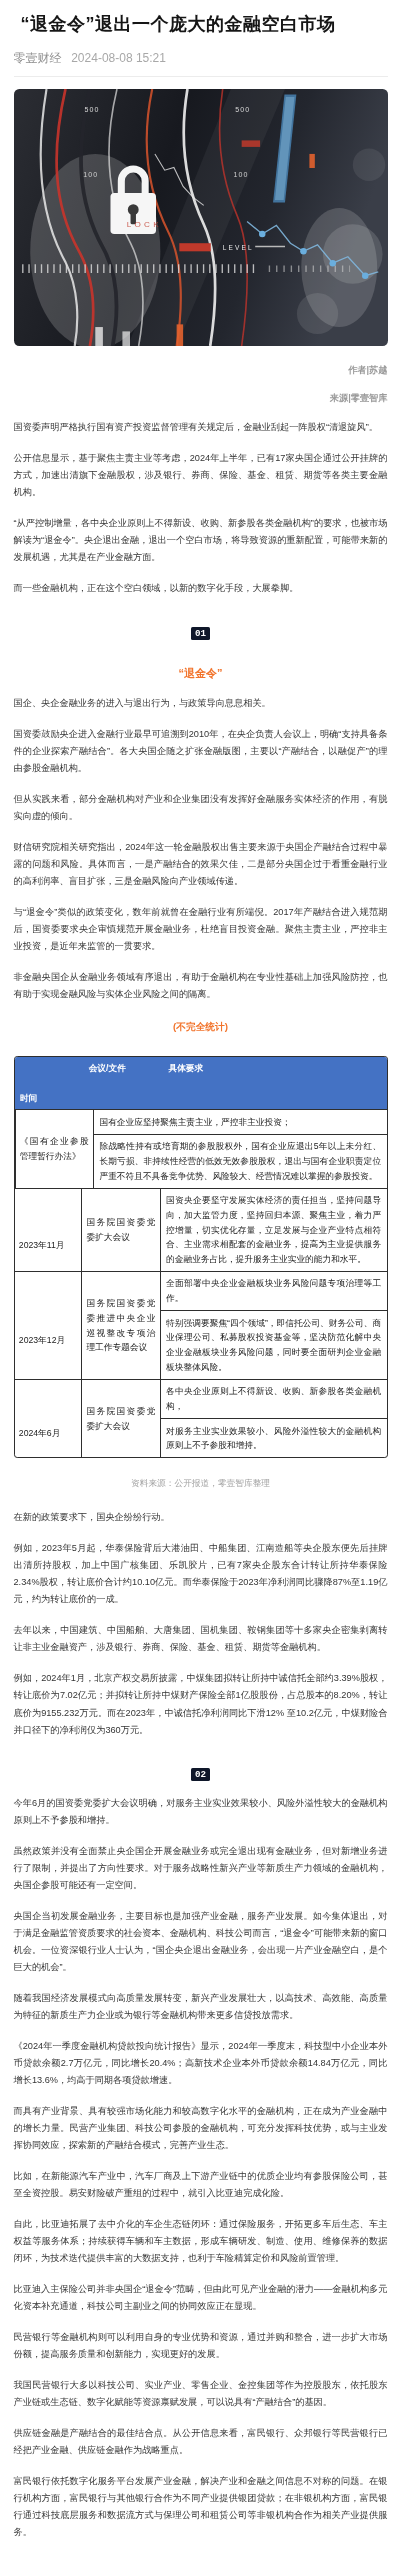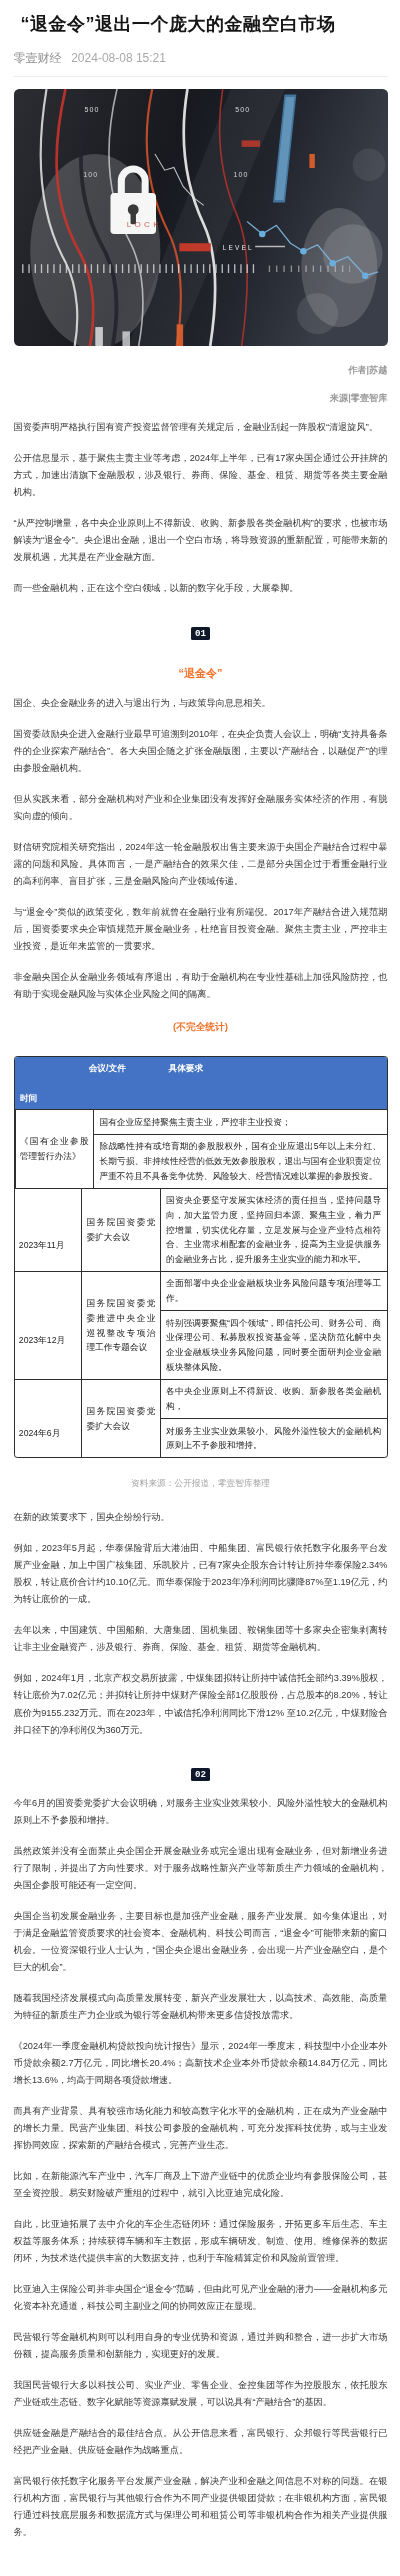--- a/index.html
+++ b/index.html
@@ -178,21 +178,21 @@
       <div class="tc-reqs">
         <div class="req">各中央企业原则上不得新设、收购、新参股各类金融机构，</div>
         <div class="req">对服务主业实业效果较小、风险外溢性较大的金融机构原则上不予参股和增持。</div>
       </div>
     </div>
   </div>
 
   <div class="caption">资料来源：公开报道，零壹智库整理</div>
 
   <p class="para">在新的政策要求下，国央企纷纷行动。</p>
-  <p class="para">例如，2023年5月起，华泰保险背后大港油田、中船集团、富民银行依托数字化服务平台发展产业金融，加上中国广核集团、乐凯胶片，已有7家央企股东合计转让所持华泰保险2.34%股权，转让底价合计约10.10亿元。而华泰保险于2023年净利润同比骤降87%至1.19亿元，约为转让底价的一成。</p>
+  <p class="para">例如，2023年5月起，华泰保险背后大港油田、中船集团、江南造船等央企股东便先后挂牌出清所持股权，加上中国广核集团、乐凯胶片，已有7家央企股东合计转让所持华泰保险2.34%股权，转让底价合计约10.10亿元。而华泰保险于2023年净利润同比骤降87%至1.19亿元，约为转让底价的一成。</p>
   <p class="para">去年以来，中国建筑、中国船舶、大唐集团、国机集团、鞍钢集团等十多家央企密集剥离转让非主业金融资产，涉及银行、券商、保险、基金、租赁、期货等金融机构。</p>
   <p class="para">例如，2024年1月，北京产权交易所披露，中煤集团拟转让所持中诚信托全部约3.39%股权，转让底价为7.02亿元；并拟转让所持中煤财产保险全部1亿股股份，占总股本的8.20%，转让底价为9155.232万元。而在2023年，中诚信托净利润同比下滑12% 至10.2亿元，中煤财险合并口径下的净利润仅为360万元。</p>
 
   <div class="badge-wrap">
     <span class="badge">02</span>
   </div>
 
   <p class="para">今年6月的国资委党委扩大会议明确，对服务主业实业效果较小、风险外溢性较大的金融机构原则上不予参股和增持。</p>
   <p class="para">虽然政策并没有全面禁止央企国企开展金融业务或完全退出现有金融业务，但对新增业务进行了限制，并提出了方向性要求。对于服务战略性新兴产业等新质生产力领域的金融机构，央国企参股可能还有一定空间。</p>
   <p class="para">央国企当初发展金融业务，主要目标也是加强产业金融，服务产业发展。如今集体退出，对于满足金融监管资质要求的社会资本、金融机构、科技公司而言，“退金令”可能带来新的窗口机会。一位资深银行业人士认为，“国企央企退出金融业务，会出现一片产业金融空白，是个巨大的机会”。</p>

